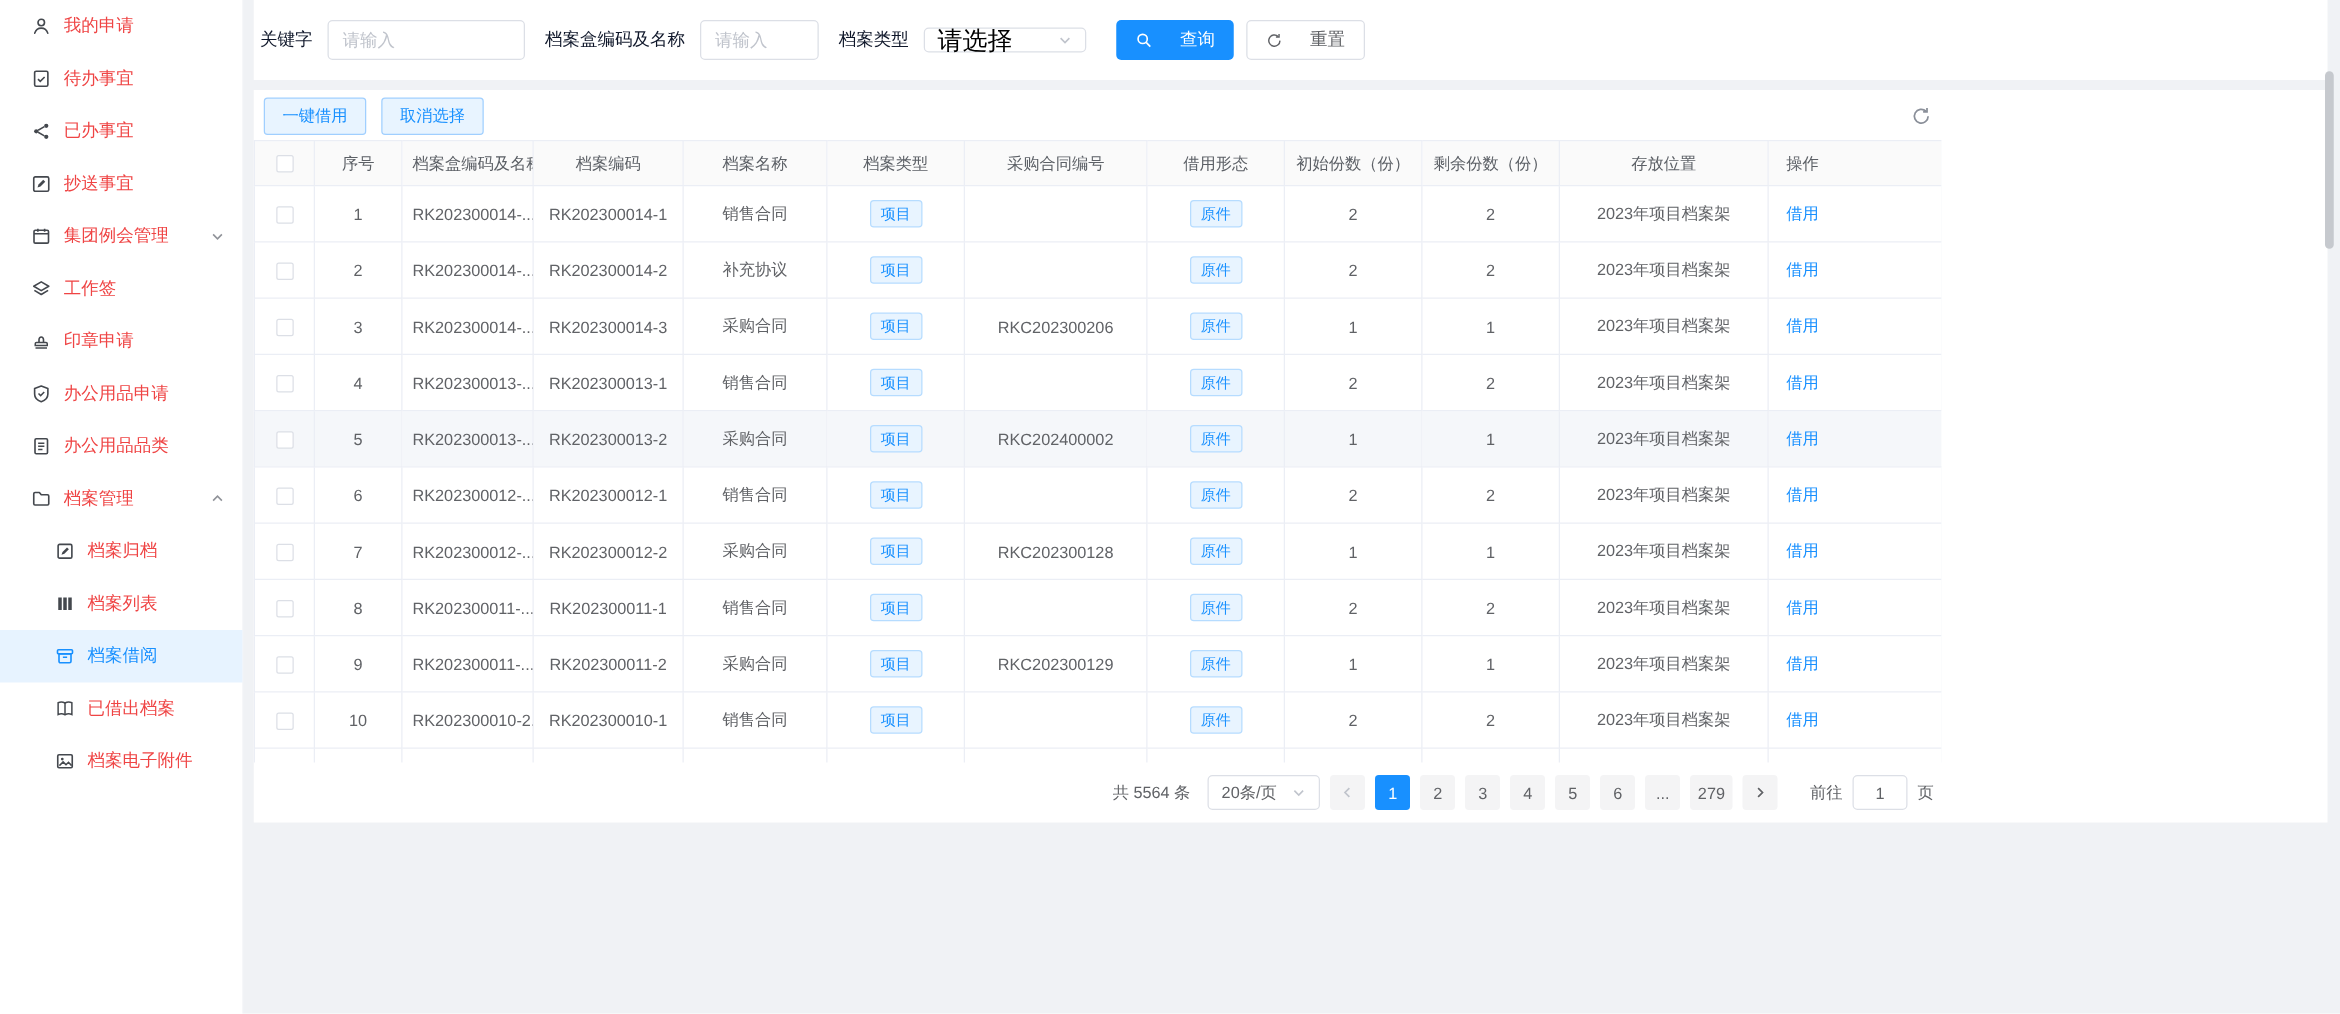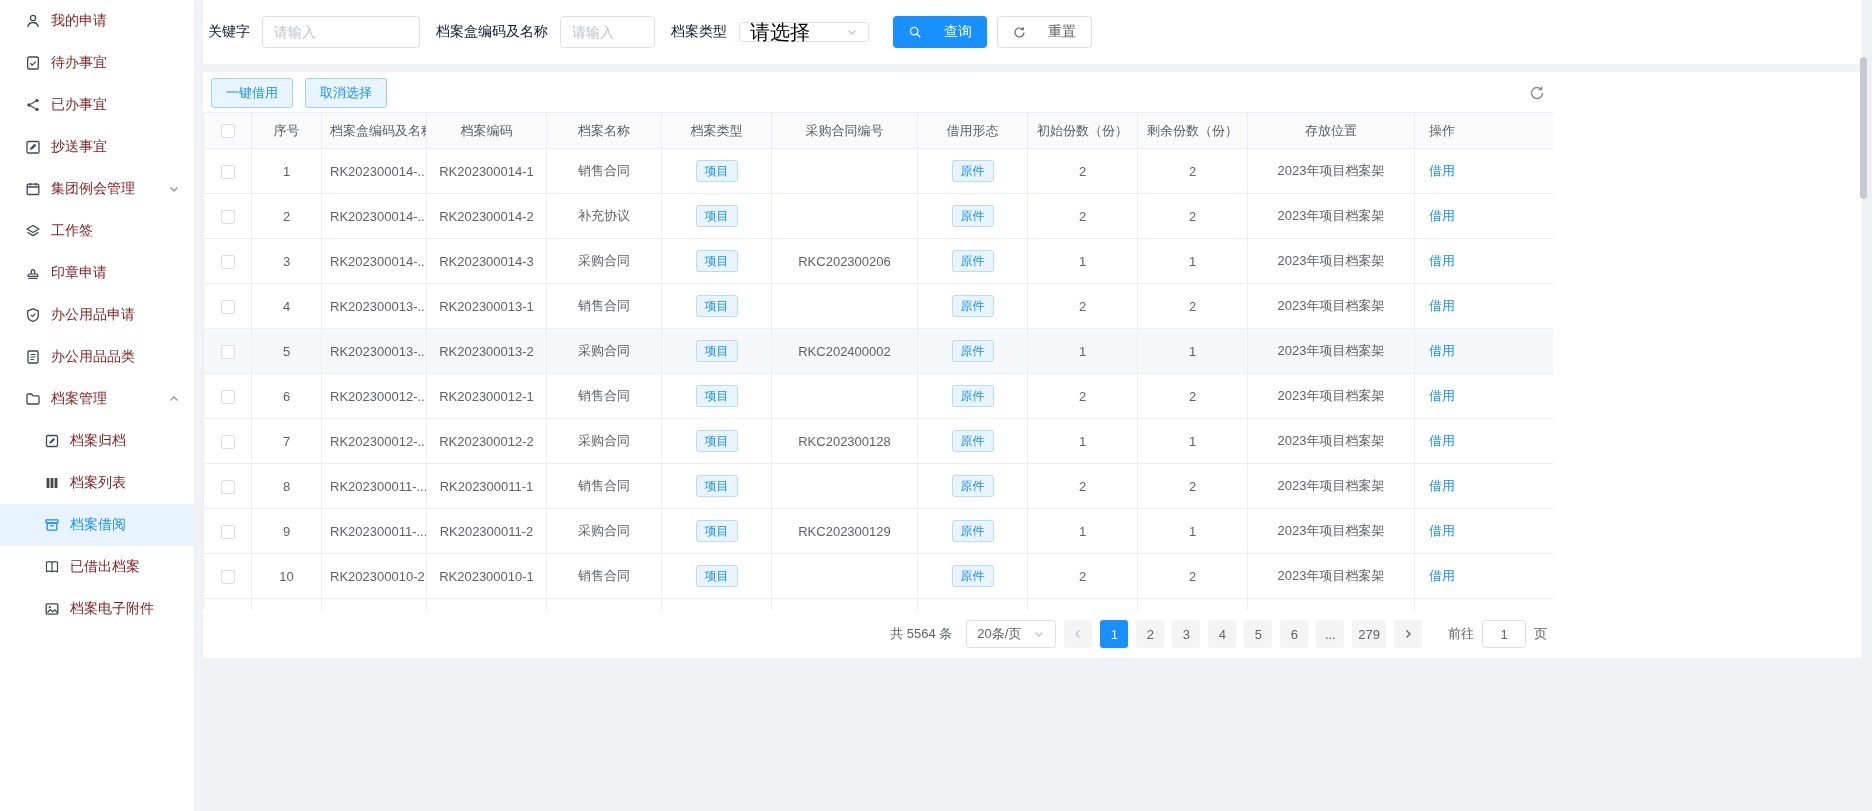--- a/index.html
+++ b/index.html
@@ -2,21 +2,21 @@
 <html><head>
 <meta charset="utf-8">
 <style>
   * { margin:0; padding:0; box-sizing:border-box; }
   html,body { width:1872px; height:811px; overflow:hidden; }
   body { font-family:"Liberation Sans","DejaVu Sans",sans-serif; font-size:14px; color:#303133; background:#fff; position:relative; }
   .layout { display:flex; width:1872px; height:811px; }
 
   
   .sidebar { width:195px; flex-shrink:0; background:#fff; border-right:1px solid #eef0f4; padding-top:0; }
-  .menu-item { height:42px; display:flex; align-items:center; padding:0 14px 0 25px; cursor:pointer; font-size:14px; color:#7f1d1d; white-space:nowrap; }
+  .menu-item { height:42px; display:flex; align-items:center; padding:0 14px 0 25px; cursor:pointer; font-size:14px; color:#ef4444; white-space:nowrap; }
   .menu-item .mi-icon { width:16px; height:16px; margin-right:10px; display:flex; align-items:center; justify-content:center; color:#44484e; flex-shrink:0; }
   .menu-item .mi-label { flex:1; overflow:hidden; }
   .menu-item .chev { color:#909399; display:flex; }
   .menu-sub .menu-item { padding-left:44px; }
   .menu-item.active { background:#e7f3ff; color:#1890ff; }
   .menu-item.active .mi-icon { color:#1890ff; }
   svg { display:block; }
 
   
   .main { flex:1; background:#f0f2f5; padding:0 10px 0 8px; display:flex; flex-direction:column; overflow:hidden; }

